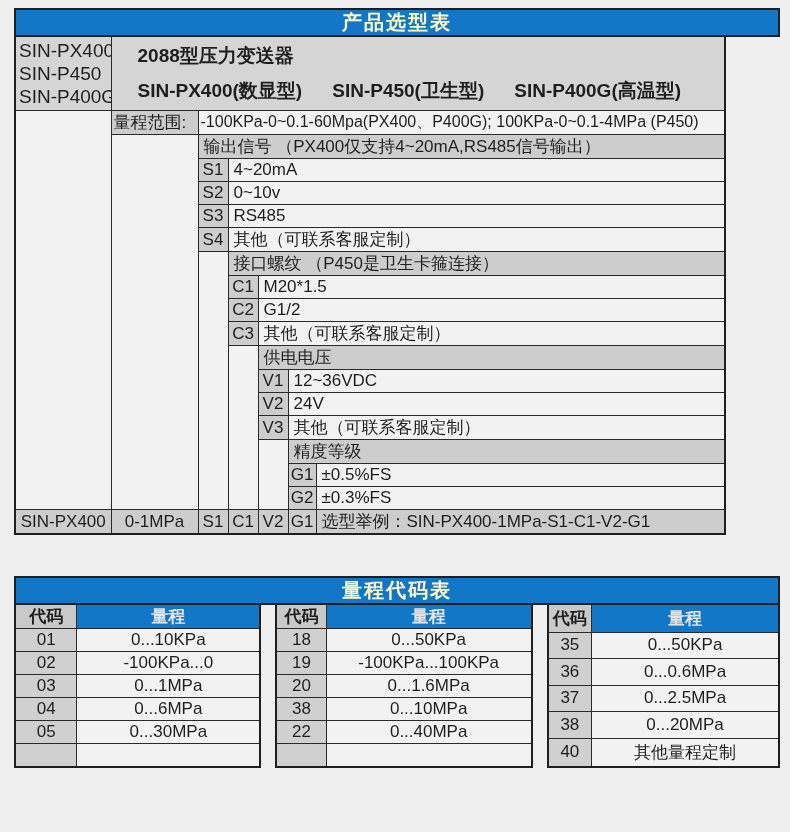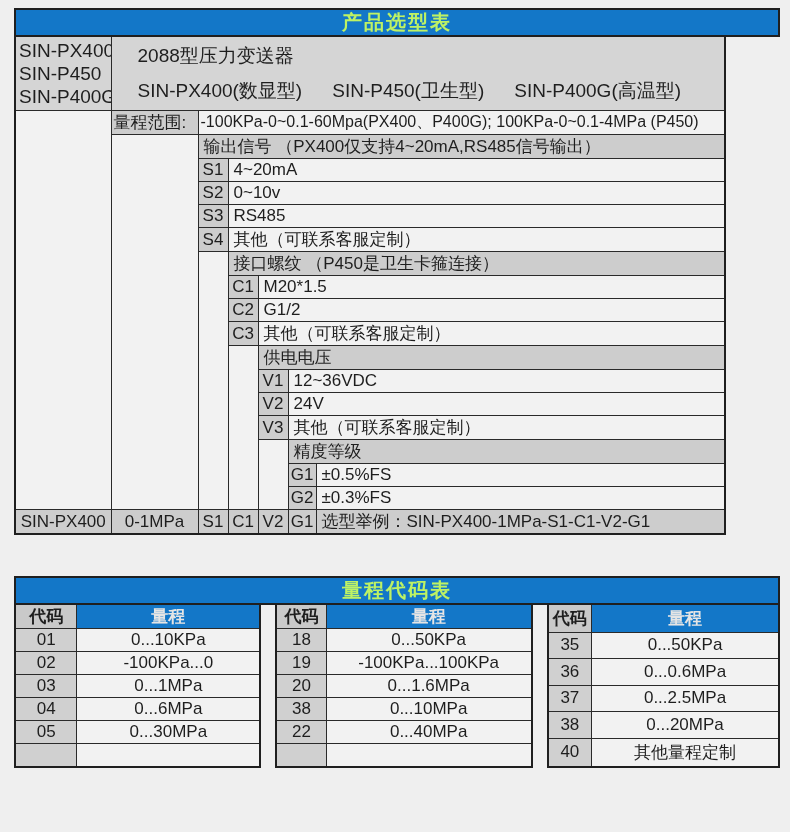--- a/index.html
+++ b/index.html
@@ -8,21 +8,21 @@
     background:#efefef;
     font-family:"Liberation Sans","DejaVu Sans",sans-serif;
     color:#1e1e1e;
   }
   .tbl-wrap{margin-left:14px;width:766px;}
   #selector-wrap{margin-top:8px;}
   #range-wrap{margin-top:41px;}
 
   .title-bar{
     box-sizing:border-box;
-    background:#1377c8;color:#bef264;
+    background:#1377c8;color:#fef9c3;
     border:2px solid #1f1f1f;
     text-align:center;font-size:20px;font-weight:600;
     height:29px;line-height:25px;
     letter-spacing:2px;
   }
 
   
   table.sel{
     border-collapse:collapse;table-layout:fixed;
     width:712px;margin-top:-2px;
@@ -33,21 +33,21 @@
     font-size:17px;height:23px;
     padding:0 5px;box-sizing:border-box;
     overflow:hidden;white-space:nowrap;
   }
   .sel .c{text-align:center;padding:0 1px;}
   .sel .gray{background:#cdcdcd;}
   .sel .lite{background:#f2f2f2;}
   .sel .dk{background:#d5d5d5;}
   .sel .model-cell{font-size:19px;padding:2px 3px;}
   .sel .model-cell div{line-height:23px;}
-  .sel .prod-cell{font-size:19px;padding-left:26px;}
+  .sel .prod-cell{font-size:19px;padding-left:26px;font-weight:bold;}
   .sel .prod-cell .line1{margin-bottom:9px;}
   .variants{display:flex;gap:30px;}
   .sel .rangeval{font-size:16px;padding:0 2px;}
   .sel .lbl{padding:0 2px;}
 
   
   .groups{display:flex;gap:14px;margin-top:-2px;}
   table.rng{
     border-collapse:collapse;table-layout:fixed;
     border:2px solid #1f1f1f;

